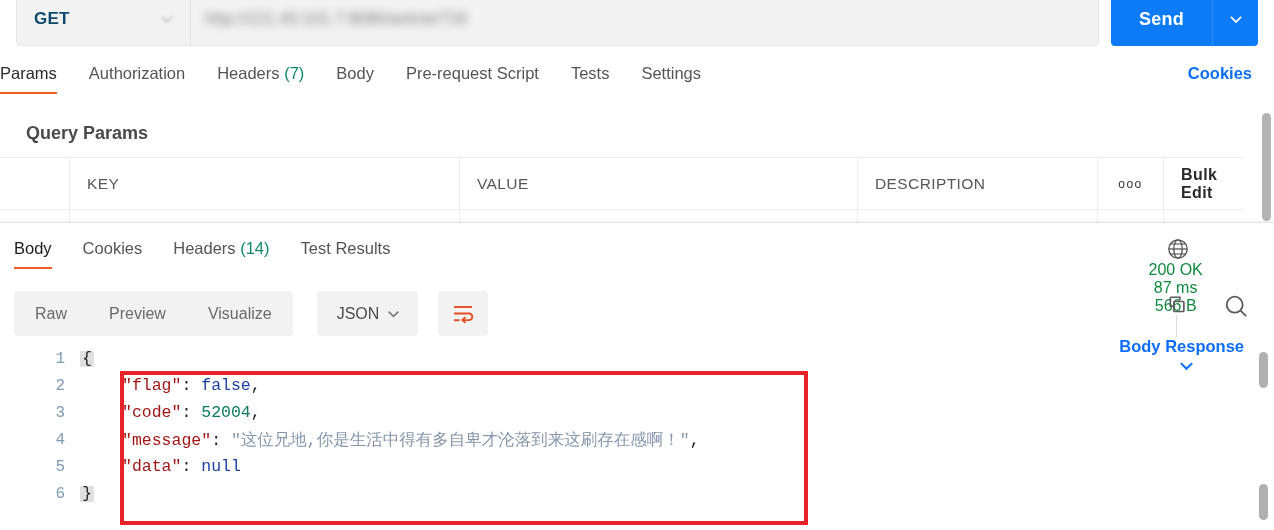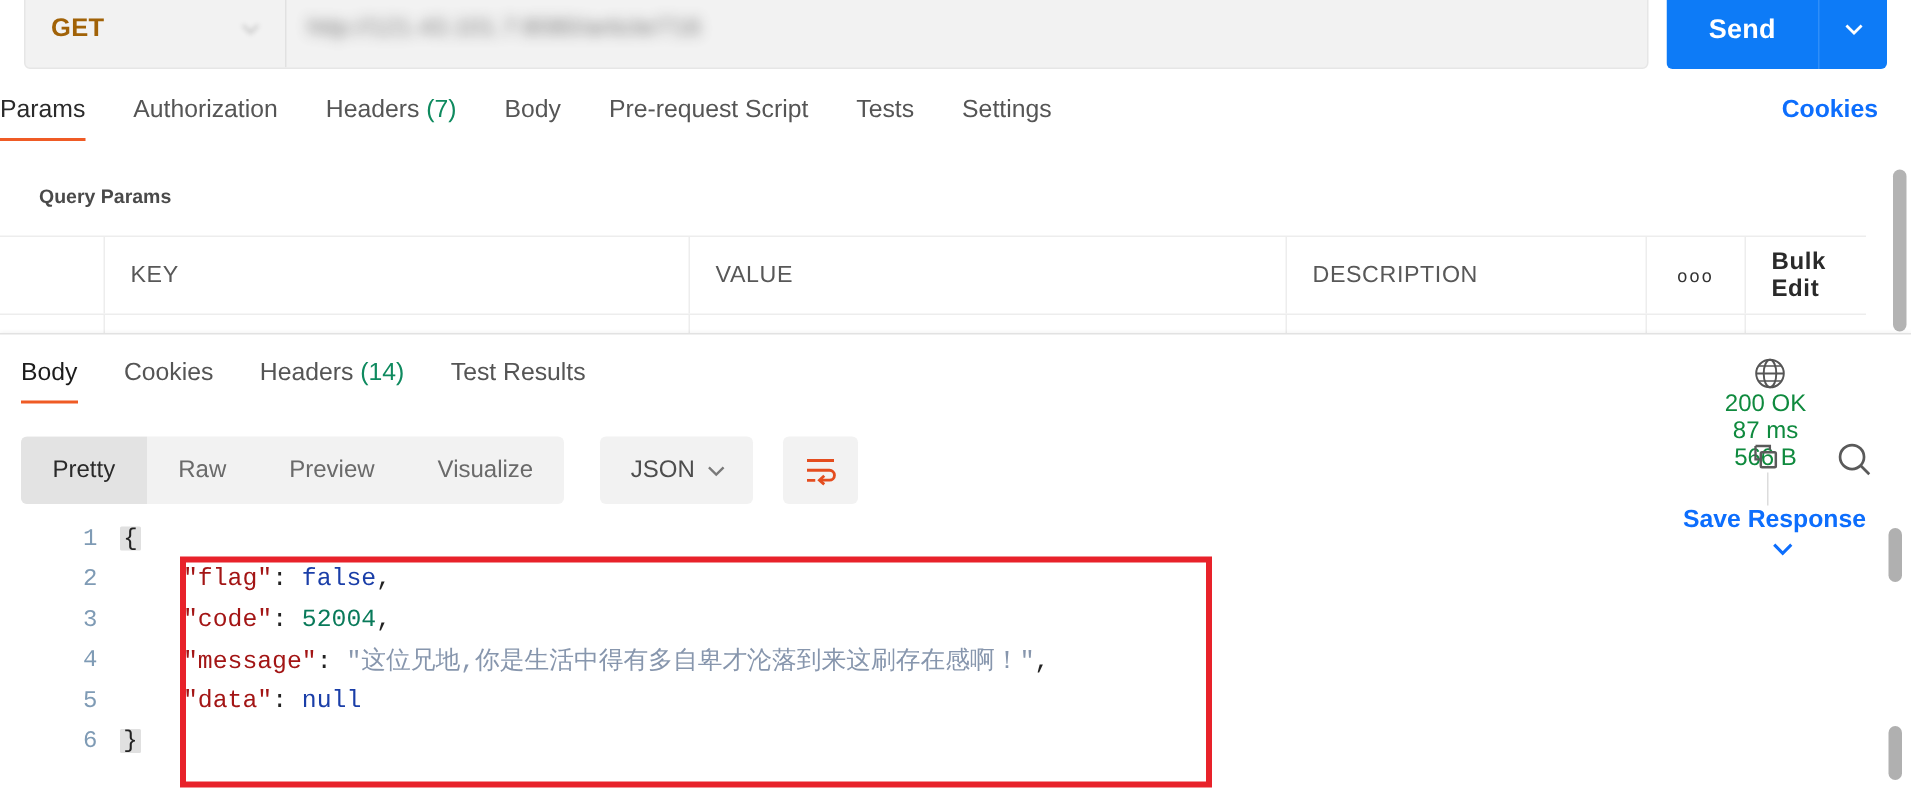--- a/index.html
+++ b/index.html
@@ -46,21 +46,21 @@
     display: flex;
     align-items: center;
     justify-content: space-between;
     padding: 0 14px 0 17px;
     border-right: 1px solid #e1e1e1;
     cursor: pointer;
   }
   .method-label {
     font-size: 17px;
     font-weight: 700;
-    color: #a16207;
+    color: #0c4a6e;
     letter-spacing: .2px;
   }
   .method-caret {
     width: 18px; height: 18px;
     opacity: .32;
     filter: blur(1.6px);
     display: block;
   }
   .url-field {
     flex: 1;
@@ -133,21 +133,21 @@
     position: absolute; right: 22px; top: 0;
     font-size: 16.5px;
     font-weight: 700;
     color: #0d6efd;
     cursor: pointer;
   }
 
   
   .qp-title {
     position: absolute; left: 26px; top: 123px;
-    font-size: 13px; font-weight: 700; color: #4a4a4a;
+    font-size: 18px; font-weight: 700; color: #4a4a4a;
   }
   .params-table {
     position: absolute; left: 0; top: 157px;
     width: 1244px;
     border-top: 1px solid #ededed;
   }
   .pt-row {
     display: flex;
     height: 52px;
     border-bottom: 1px solid #ededed;
@@ -482,29 +482,28 @@
         <circle cx="12" cy="12" r="9.2" fill="none" stroke="#555" stroke-width="1.3"></circle>
         <ellipse cx="12" cy="12" rx="4.2" ry="9.2" fill="none" stroke="#555" stroke-width="1.3"></ellipse>
         <line x1="2.9" y1="12" x2="21.1" y2="12" stroke="#555" stroke-width="1.3"></line>
         <line x1="4.3" y1="7" x2="19.7" y2="7" stroke="#555" stroke-width="1.1"></line>
         <line x1="4.3" y1="17" x2="19.7" y2="17" stroke="#555" stroke-width="1.1"></line>
       </svg>
       <span class="meta-stat">200 OK</span>
       <span class="meta-stat">87 ms</span>
       <span class="meta-stat">566 B</span>
       <span class="meta-sep"></span>
-      <span class="save-resp">Save Response</span>
+      <span class="save-resp">Body Response</span>
       <svg width="19" height="19" viewBox="0 0 16 16">
         <path d="M3.2 6 L8 10.8 L12.8 6" fill="none" stroke="#0d6efd" stroke-width="1.7"></path>
       </svg>
     </div>
 
     <div class="view-toolbar">
       <div class="seg">
-        <div class="seg-btn active">Pretty</div>
         <div class="seg-btn">Raw</div>
         <div class="seg-btn">Preview</div>
         <div class="seg-btn">Visualize</div>
       </div>
       <div class="fmt-select">
         <span class="fmt-label">JSON</span>
         <svg width="17" height="17" viewBox="0 0 16 16">
           <path d="M3.4 6.2 L8 10.7 L12.6 6.2" fill="none" stroke="#7a7a7a" stroke-width="1.5"></path>
         </svg>
       </div>

